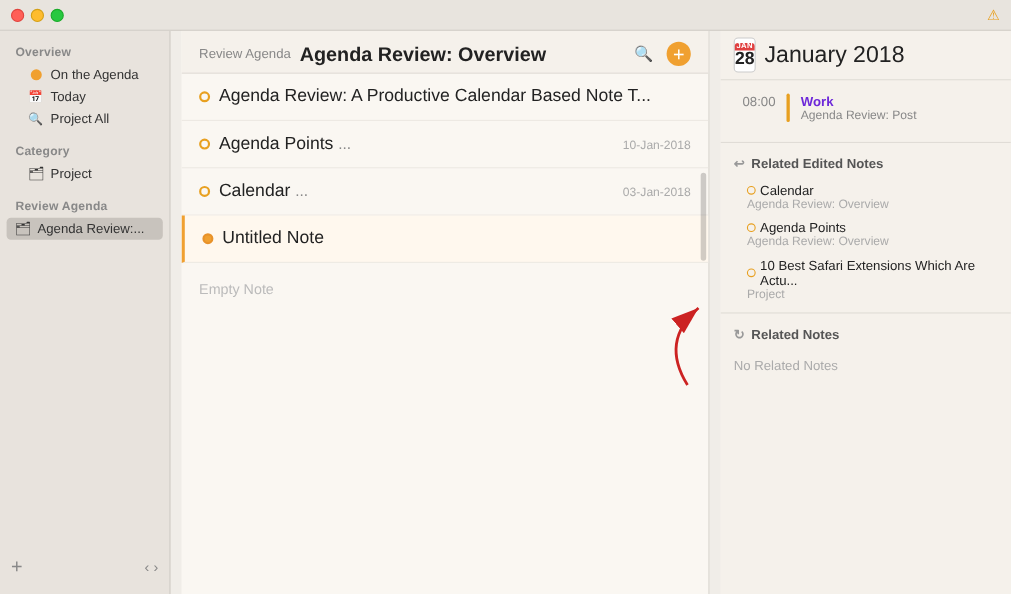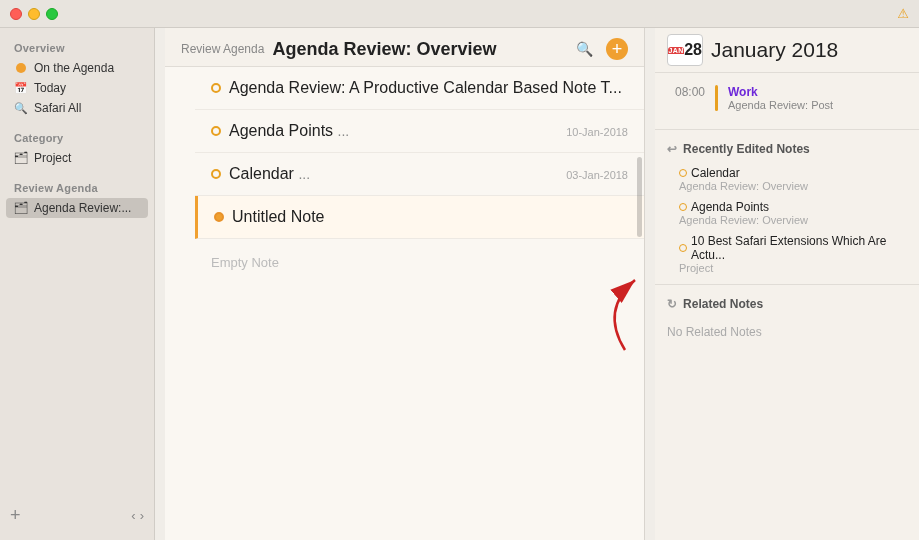--- a/index.html
+++ b/index.html
@@ -63,20 +63,21 @@
       letter-spacing: 0.02em;
     }
     .sidebar-item {
       display: flex;
       align-items: center;
       padding: 3px 14px;
       font-size: 12px;
       color: #333;
       cursor: pointer;
       gap: 6px;
+      margin-left: 12px;
     }
     .sidebar-item.active {
       background: #c8c3bd;
       border-radius: 4px;
       margin: 0 6px;
       padding: 3px 8px;
     }
     .sidebar-icon {
       width: 14px;
       height: 14px;
@@ -221,26 +222,26 @@
       overflow: hidden;
     }
     .calendar-header {
       display: flex;
       align-items: center;
       padding: 6px 12px;
       border-bottom: 1px solid #e0dcd6;
       gap: 8px;
     }
     .cal-date-box {
-      width: 36px;
+      width: 20px;
       height: 32px;
       border: 1px solid #ccc;
       border-radius: 4px;
       display: flex;
-      flex-direction: row;
+      flex-direction: column;
       align-items: center;
       justify-content: center;
       background: white;
       flex-shrink: 0;
     }
     .cal-month-mini {
       font-size: 7px;
       color: #e04040;
       font-weight: 700;
       text-transform: uppercase;
@@ -362,21 +363,20 @@
     }
     .top-right-bar {
       display: flex;
       align-items: center;
       gap: 8px;
     }
     .notes-inner {
       position: relative;
       flex: 1;
       overflow: hidden;
-      margin-left: 30px;
     }
   </style>
 </head>
 <body>
 
 <div class="title-bar">
   <div class="traffic-lights">
     <div class="traffic-light tl-close"></div>
     <div class="traffic-light tl-minimize"></div>
     <div class="traffic-light tl-maximize"></div>
@@ -400,21 +400,21 @@
     <div class="sidebar-item">
       <div class="sidebar-icon">
         <span style="font-size:11px;">📅</span>
       </div>
       <span>Today</span>
     </div>
     <div class="sidebar-item">
       <div class="sidebar-icon">
         <span style="font-size:11px;">🔍</span>
       </div>
-      <span>Safari All</span>
+      <span>Project All</span>
     </div>
 
     <div class="sidebar-section-label" style="margin-top:10px;">Category</div>
     <div class="sidebar-item">
       <div class="sidebar-icon">
         <span style="font-size:12px;">🗂</span>
       </div>
       <span>Project</span>
     </div>
 
@@ -517,21 +517,21 @@
           <div class="time-event-title">Work</div>
           <div class="time-event-sub">Agenda Review: Post</div>
         </div>
       </div>
     </div>
 
     <hr class="section-divider">
 
     <div class="section-heading">
       <span style="font-size:12px;color:#999;">↩</span>
-      <span>Recently Edited Notes</span>
+      <span>Related Edited Notes</span>
     </div>
 
     <div class="recent-note-item">
       <div class="recent-note-name">
         <span class="dot-small"></span>
         <span>Calendar</span>
       </div>
       <div class="recent-note-sub">Agenda Review: Overview</div>
     </div>
 

